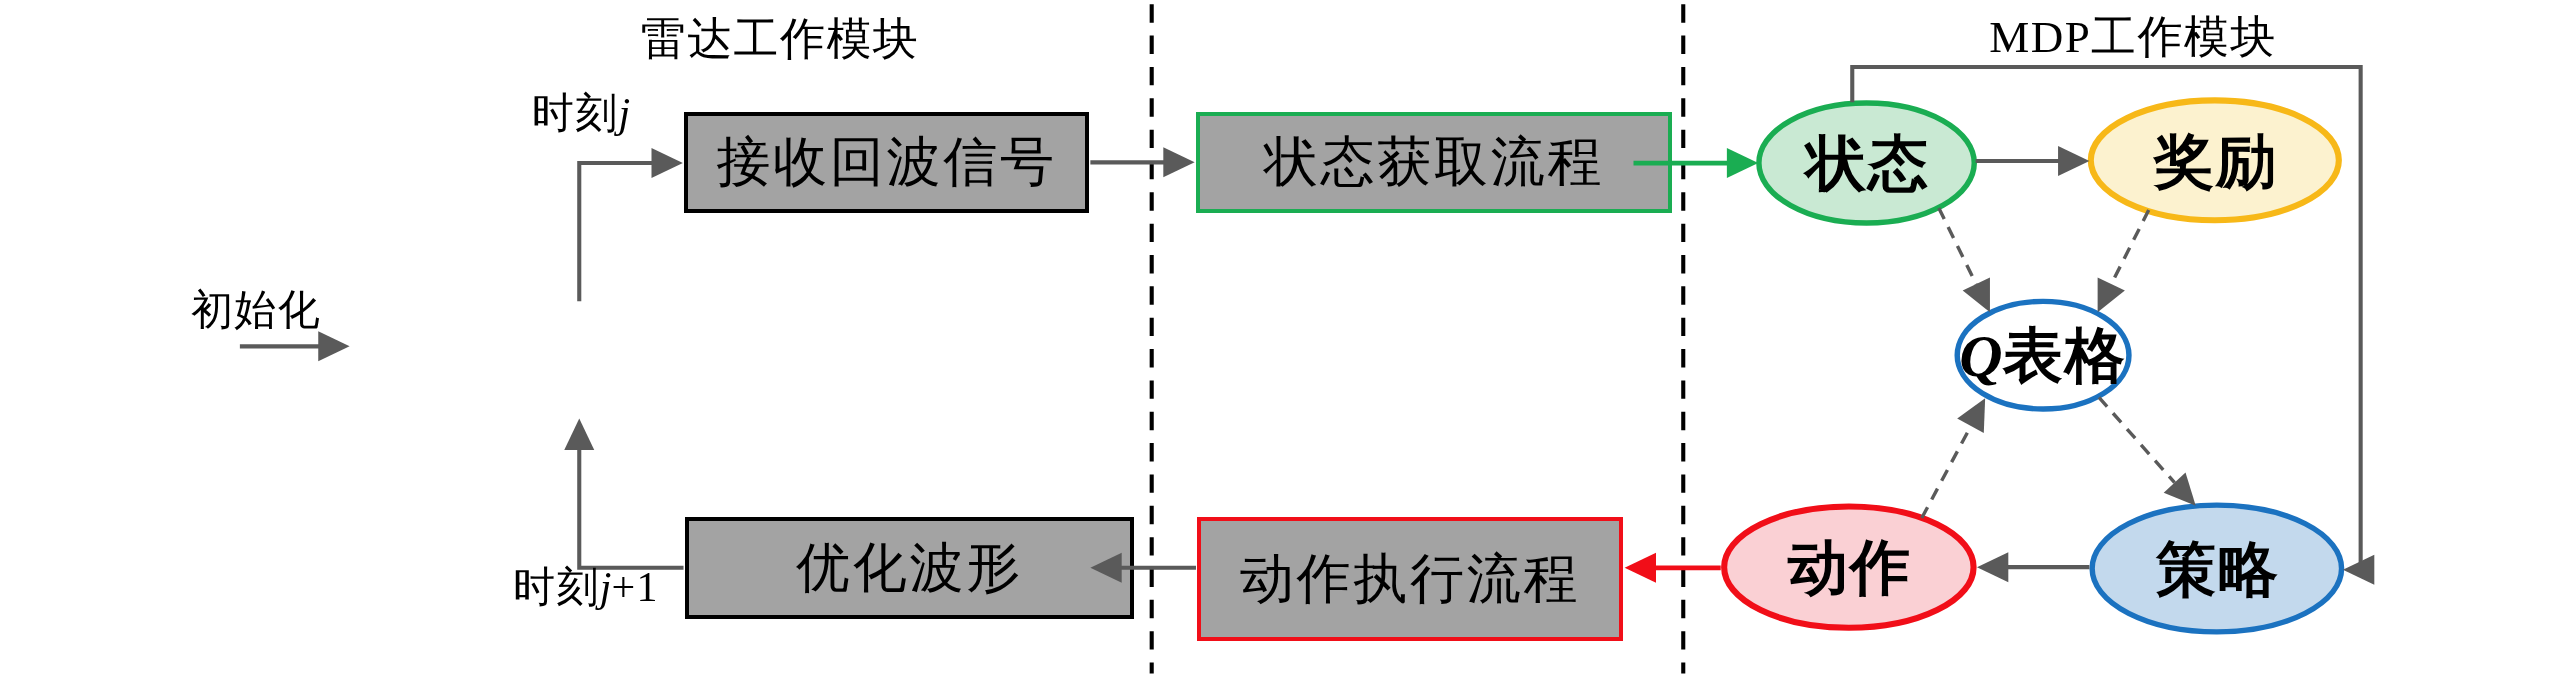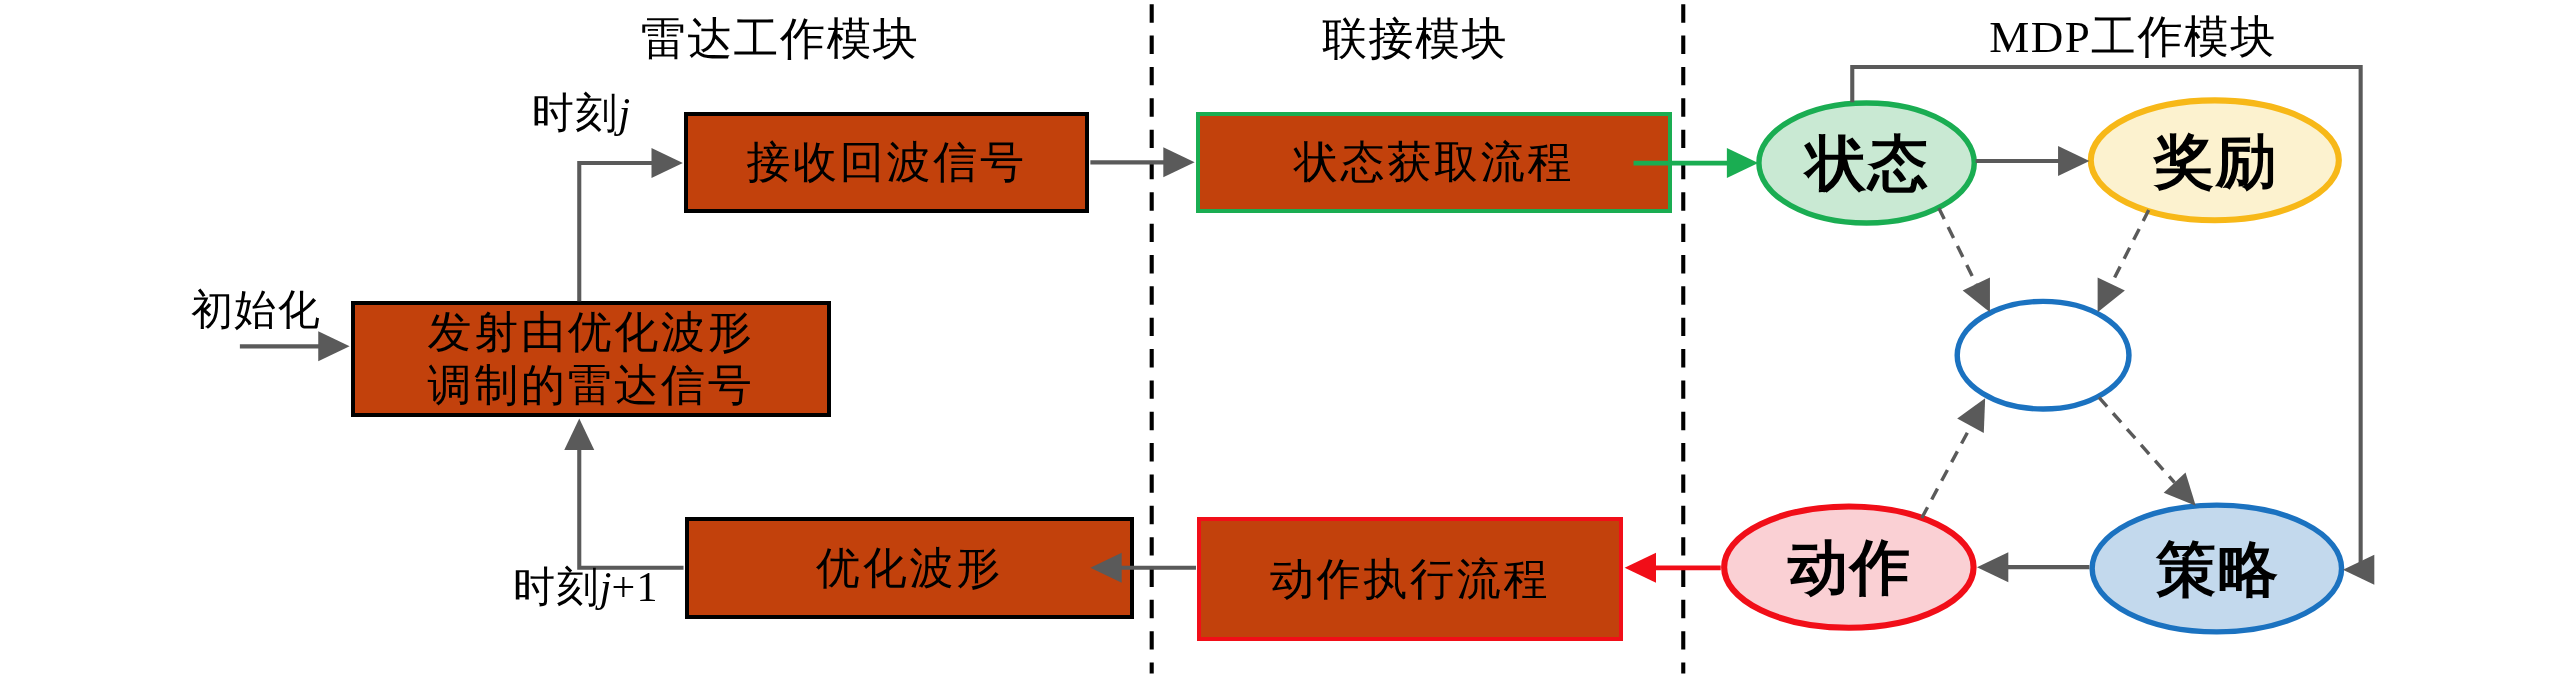--- a/index.html
+++ b/index.html
@@ -12,25 +12,25 @@
     overflow:hidden;
   }
   svg.wires{position:absolute;left:0;top:0;z-index:2;}
   .section-title{
     position:absolute;z-index:3;
     transform:translate(-50%,-50%);
     font-size:45px;letter-spacing:1.4px;white-space:nowrap;
   }
   .fbox{
     position:absolute;z-index:1;
-    background:#c2410c;
+    background:#a3a3a3;
     border:4.1px solid #000;
     display:flex;align-items:center;justify-content:center;
     flex-direction:column;
-    font-size:44px;letter-spacing:2.7px;white-space:nowrap;
+    font-size:54px;letter-spacing:2.7px;white-space:nowrap;
     box-sizing:border-box;text-align:center;
   }
   .fbox .bline{line-height:53px;}
   .green-border{border-color:#1aad52;}
   .red-border{border-color:#f10e18;}
   .node-label{
     position:absolute;z-index:3;
     transform:translate(-50%,-50%);
     font-size:60px;letter-spacing:2px;white-space:nowrap;font-weight:bold;
   }
@@ -40,31 +40,26 @@
     font-size:42px;letter-spacing:1.4px;white-space:nowrap;
   }
   .ital{font-style:italic;font-family:"Liberation Serif","DejaVu Serif",serif;letter-spacing:0;}
 </style>
 </head>
 <body>
 
 <div class="canvas">
 
   <div class="section-title" style="left:780px;top:39px">雷达工作模块</div>
-  <div class="section-title" style="left:1415px;top:39px">联接模块</div>
   <div class="section-title" style="left:2133px;top:37px">MDP工作模块</div>
 
   <div class="fbox" style="left:684px;top:112px;width:405px;height:101px">
     <span class="bline">接收回波信号</span>
   </div>
 
-  <div class="fbox" style="left:351px;top:301px;width:480px;height:116px">
-    <span class="bline">发射由优化波形</span>
-    <span class="bline">调制的雷达信号</span>
-  </div>
 
   <div class="fbox" style="left:685px;top:517px;width:449px;height:102px">
     <span class="bline">优化波形</span>
   </div>
 
   <div class="fbox green-border" style="left:1196px;top:112px;width:476px;height:101px">
     <span class="bline">状态获取流程</span>
   </div>
 
   <div class="fbox red-border" style="left:1197px;top:517px;width:426px;height:124px">
@@ -148,20 +143,23 @@
     </g>
 
     <g>
       <line x1="3080" y1="583" x2="3191" y2="708" stroke-width="5" stroke-dasharray="18 13" stroke="#5a5a5a"></line>
       <polygon points="3222,742 3175,723 3207,693" fill="#5a5a5a"></polygon>
     </g>
   </svg>
 
   <div class="node-label" style="left:1868px;top:164px">状态</div>
   <div class="node-label" style="left:2216px;top:162px">奖励</div>
+  <div class="node-label" style="left:2043px;top:356px">
+    <span class="ital">Q</span><span>表格</span>
+  </div>
   <div class="node-label" style="left:1850px;top:568px">动作</div>
   <div class="node-label" style="left:2218px;top:570px">策略</div>
 
   <div class="annot" style="left:256px;top:310px">初始化</div>
 
   <div class="annot" style="left:581px;top:113px">
     <span>时刻</span><span class="ital">j</span>
   </div>
 
   <div class="annot" style="left:586px;top:587px">

